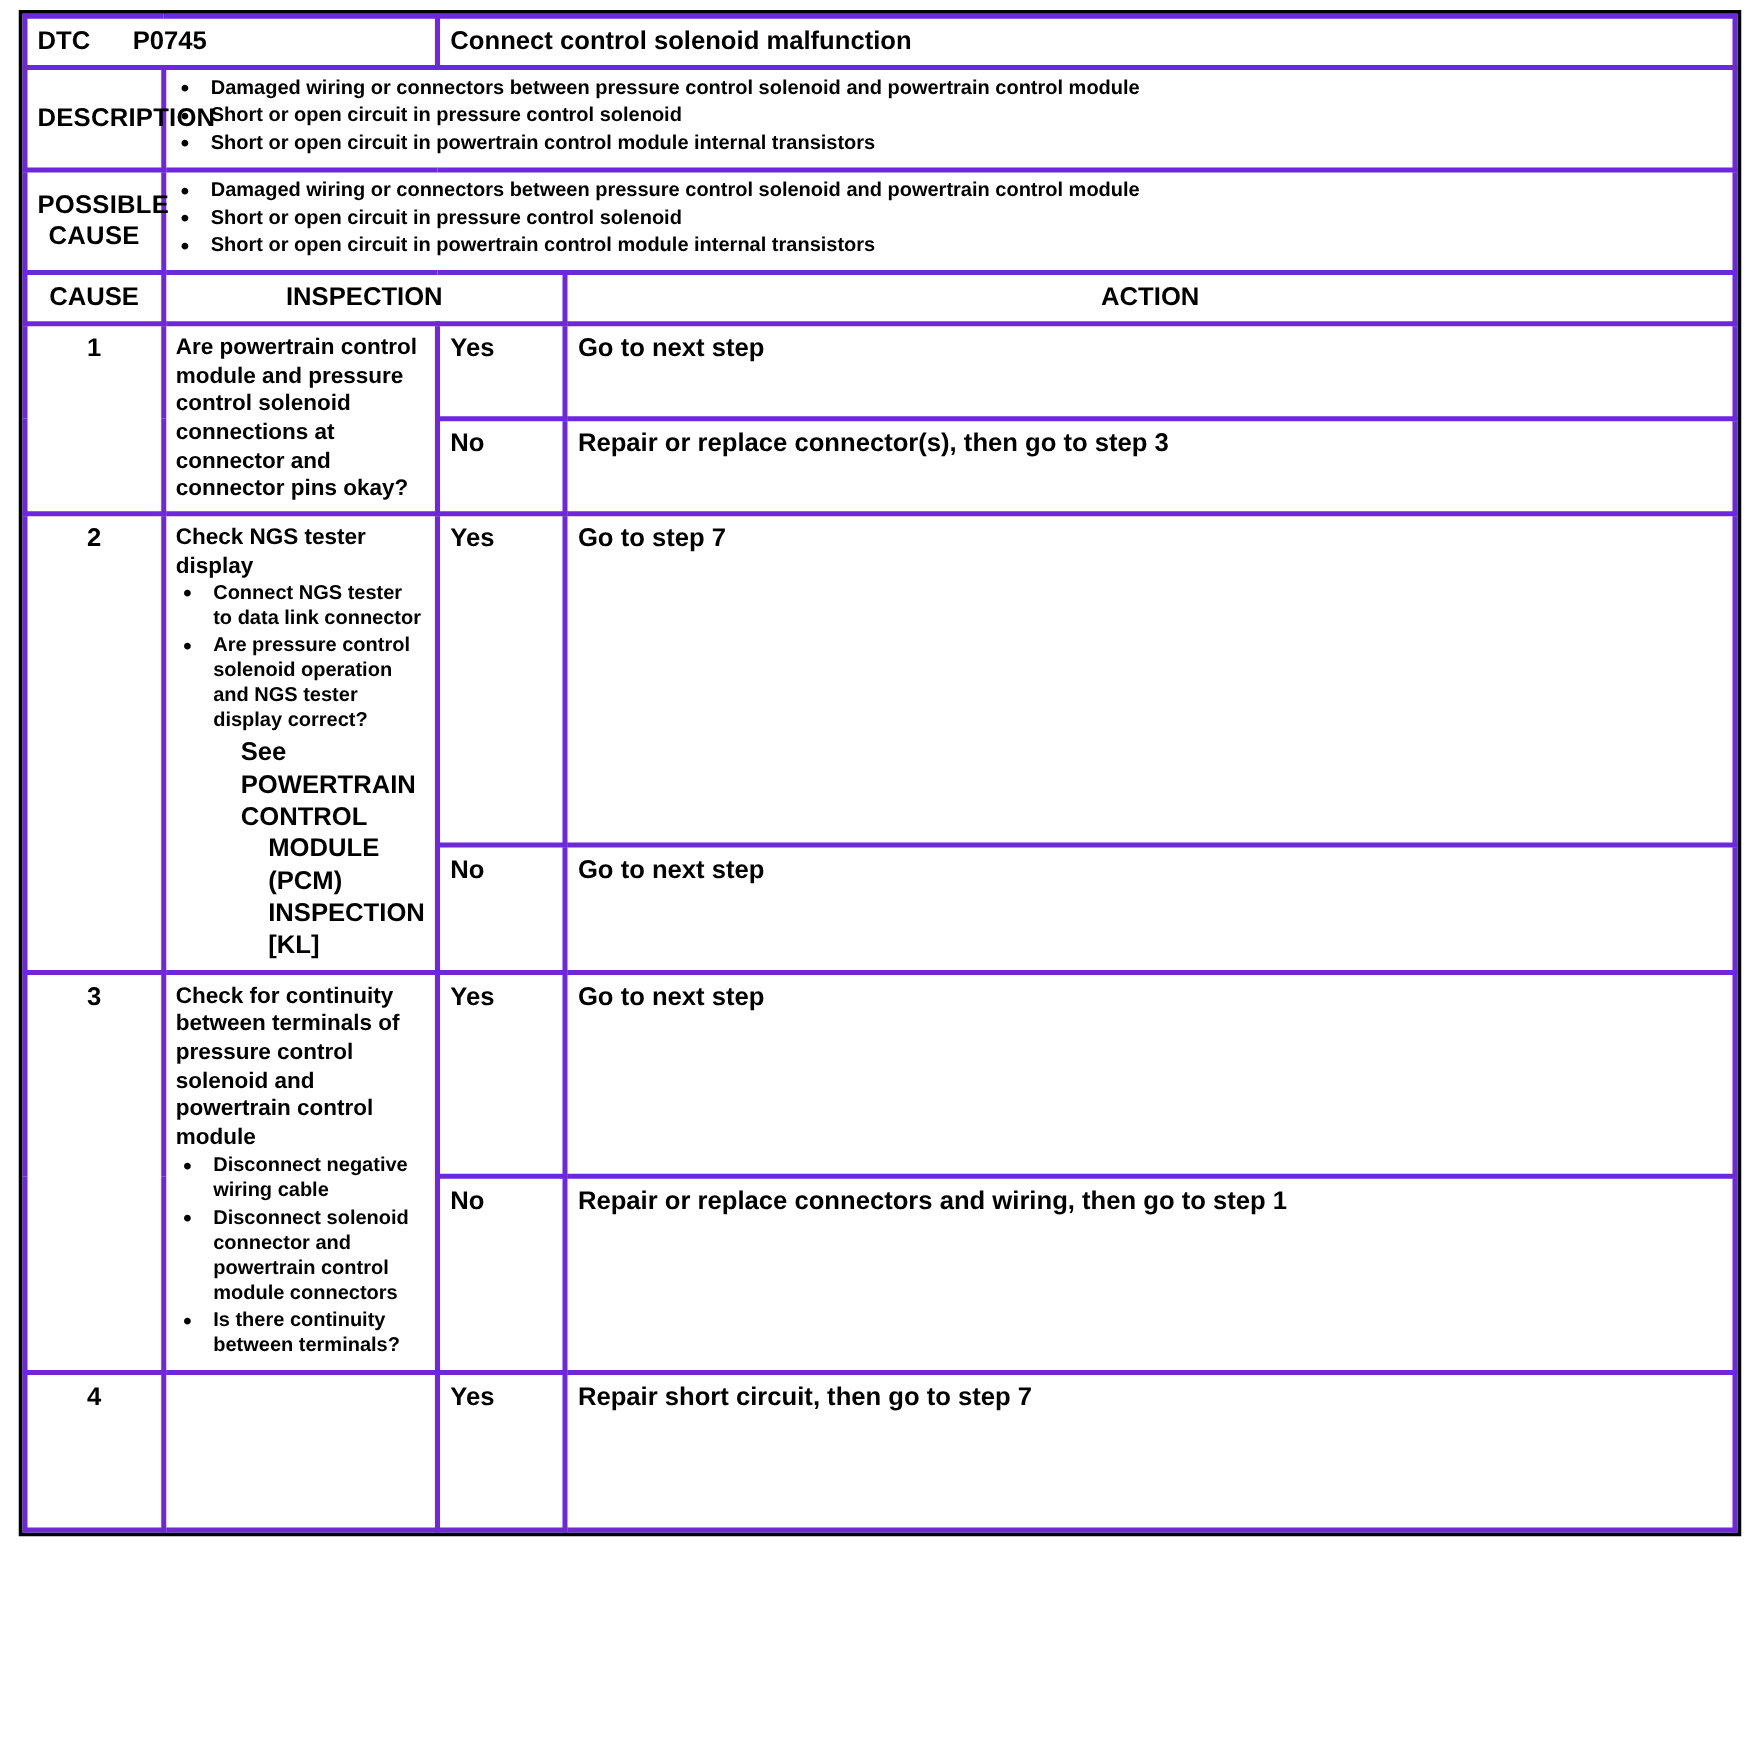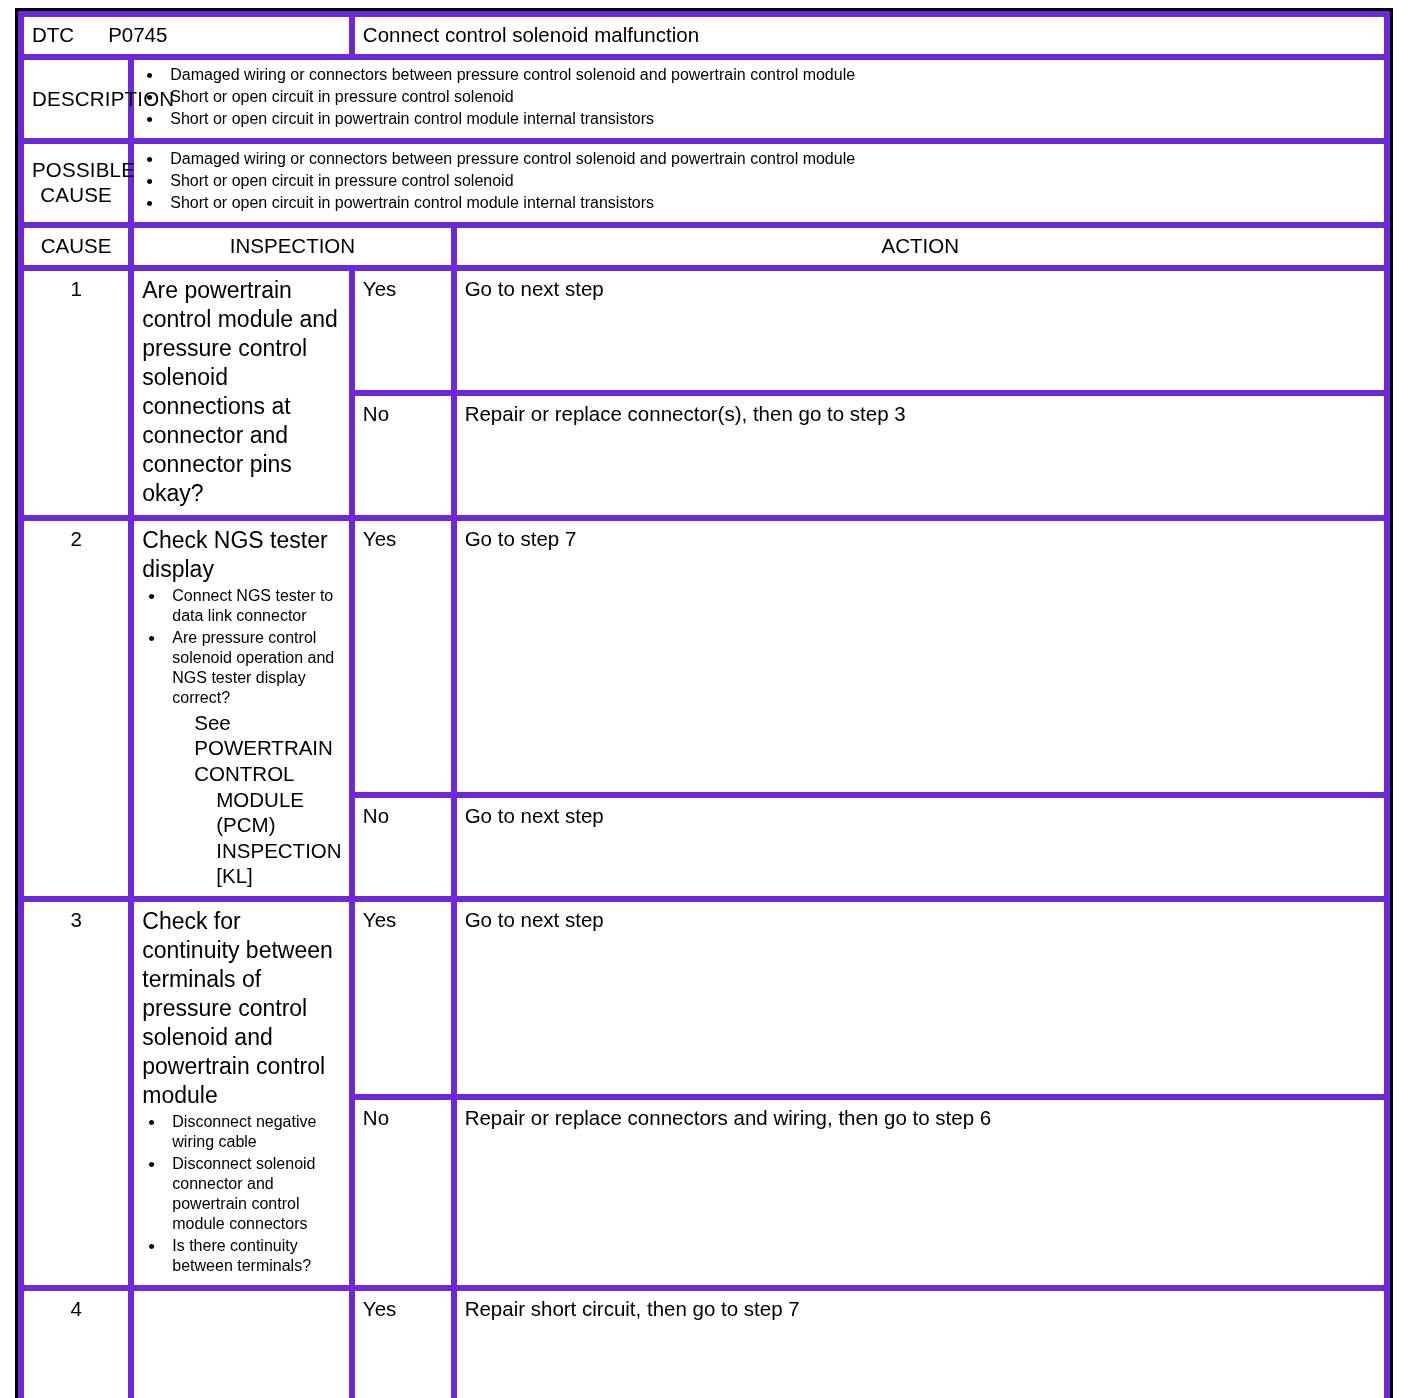--- a/index.html
+++ b/index.html
@@ -19,26 +19,26 @@
     margin: 8px auto 0 auto;
     border: 3px solid #000;
     box-sizing: border-box;
   }
   table.dtc {
     width: 100%;
     border-collapse: collapse;
     table-layout: fixed;
   }
   table.dtc td, table.dtc th {
-    border: 6px solid #6d28d9;
+    border: 4px solid #6d28d9;
     vertical-align: top;
     padding: 5px 8px 7px 8px;
     font-size: 20.5px;
     line-height: 1.22;
-    font-weight: normal;
+    font-weight: bold;
     text-align: left;
   }
   
   .dtc-label {
     font-weight: bold;
     font-size: 21px;
     white-space: nowrap;
     width: 290px;
     padding-left: 14px;
   }
@@ -93,21 +93,21 @@
   .step-num {
     text-align: center !important;
     vertical-align: top !important;
     font-size: 21px;
     padding-top: 7px;
   }
   .insp-cell {
     padding: 6px 10px 10px 10px;
   }
   .insp-cell .lead {
-    font-size: 23px;
+    font-size: 18px;
     line-height: 1.26;
   }
   .insp-cell ul.bul {
     margin-top: 2px;
     padding-left: 28px;
   }
   .insp-cell .note {
     padding-left: 52px;
     line-height: 1.25;
   }
@@ -215,21 +215,21 @@
             <li>Disconnect negative wiring cable</li>
             <li>Disconnect solenoid connector and powertrain control module connectors</li>
             <li>Is there continuity between terminals?</li>
           </ul>
         </td>
         <td class="yn-cell" style="height:92px;">Yes</td>
         <td class="act-cell">Go to next step</td>
       </tr>
       <tr>
         <td class="yn-cell" style="height:88px;">No</td>
-        <td class="act-cell">Repair or replace connectors and wiring, then go to step 6</td>
+        <td class="act-cell">Repair or replace connectors and wiring, then go to step 1</td>
       </tr>
 
       <tr>
         <td class="step-num" rowspan="2">4</td>
         <td class="insp-cell" rowspan="2">
           
           
         </td>
         <td class="yn-cell" style="height:110px;">Yes</td>
         <td class="act-cell">Repair short circuit, then go to step 7</td>

